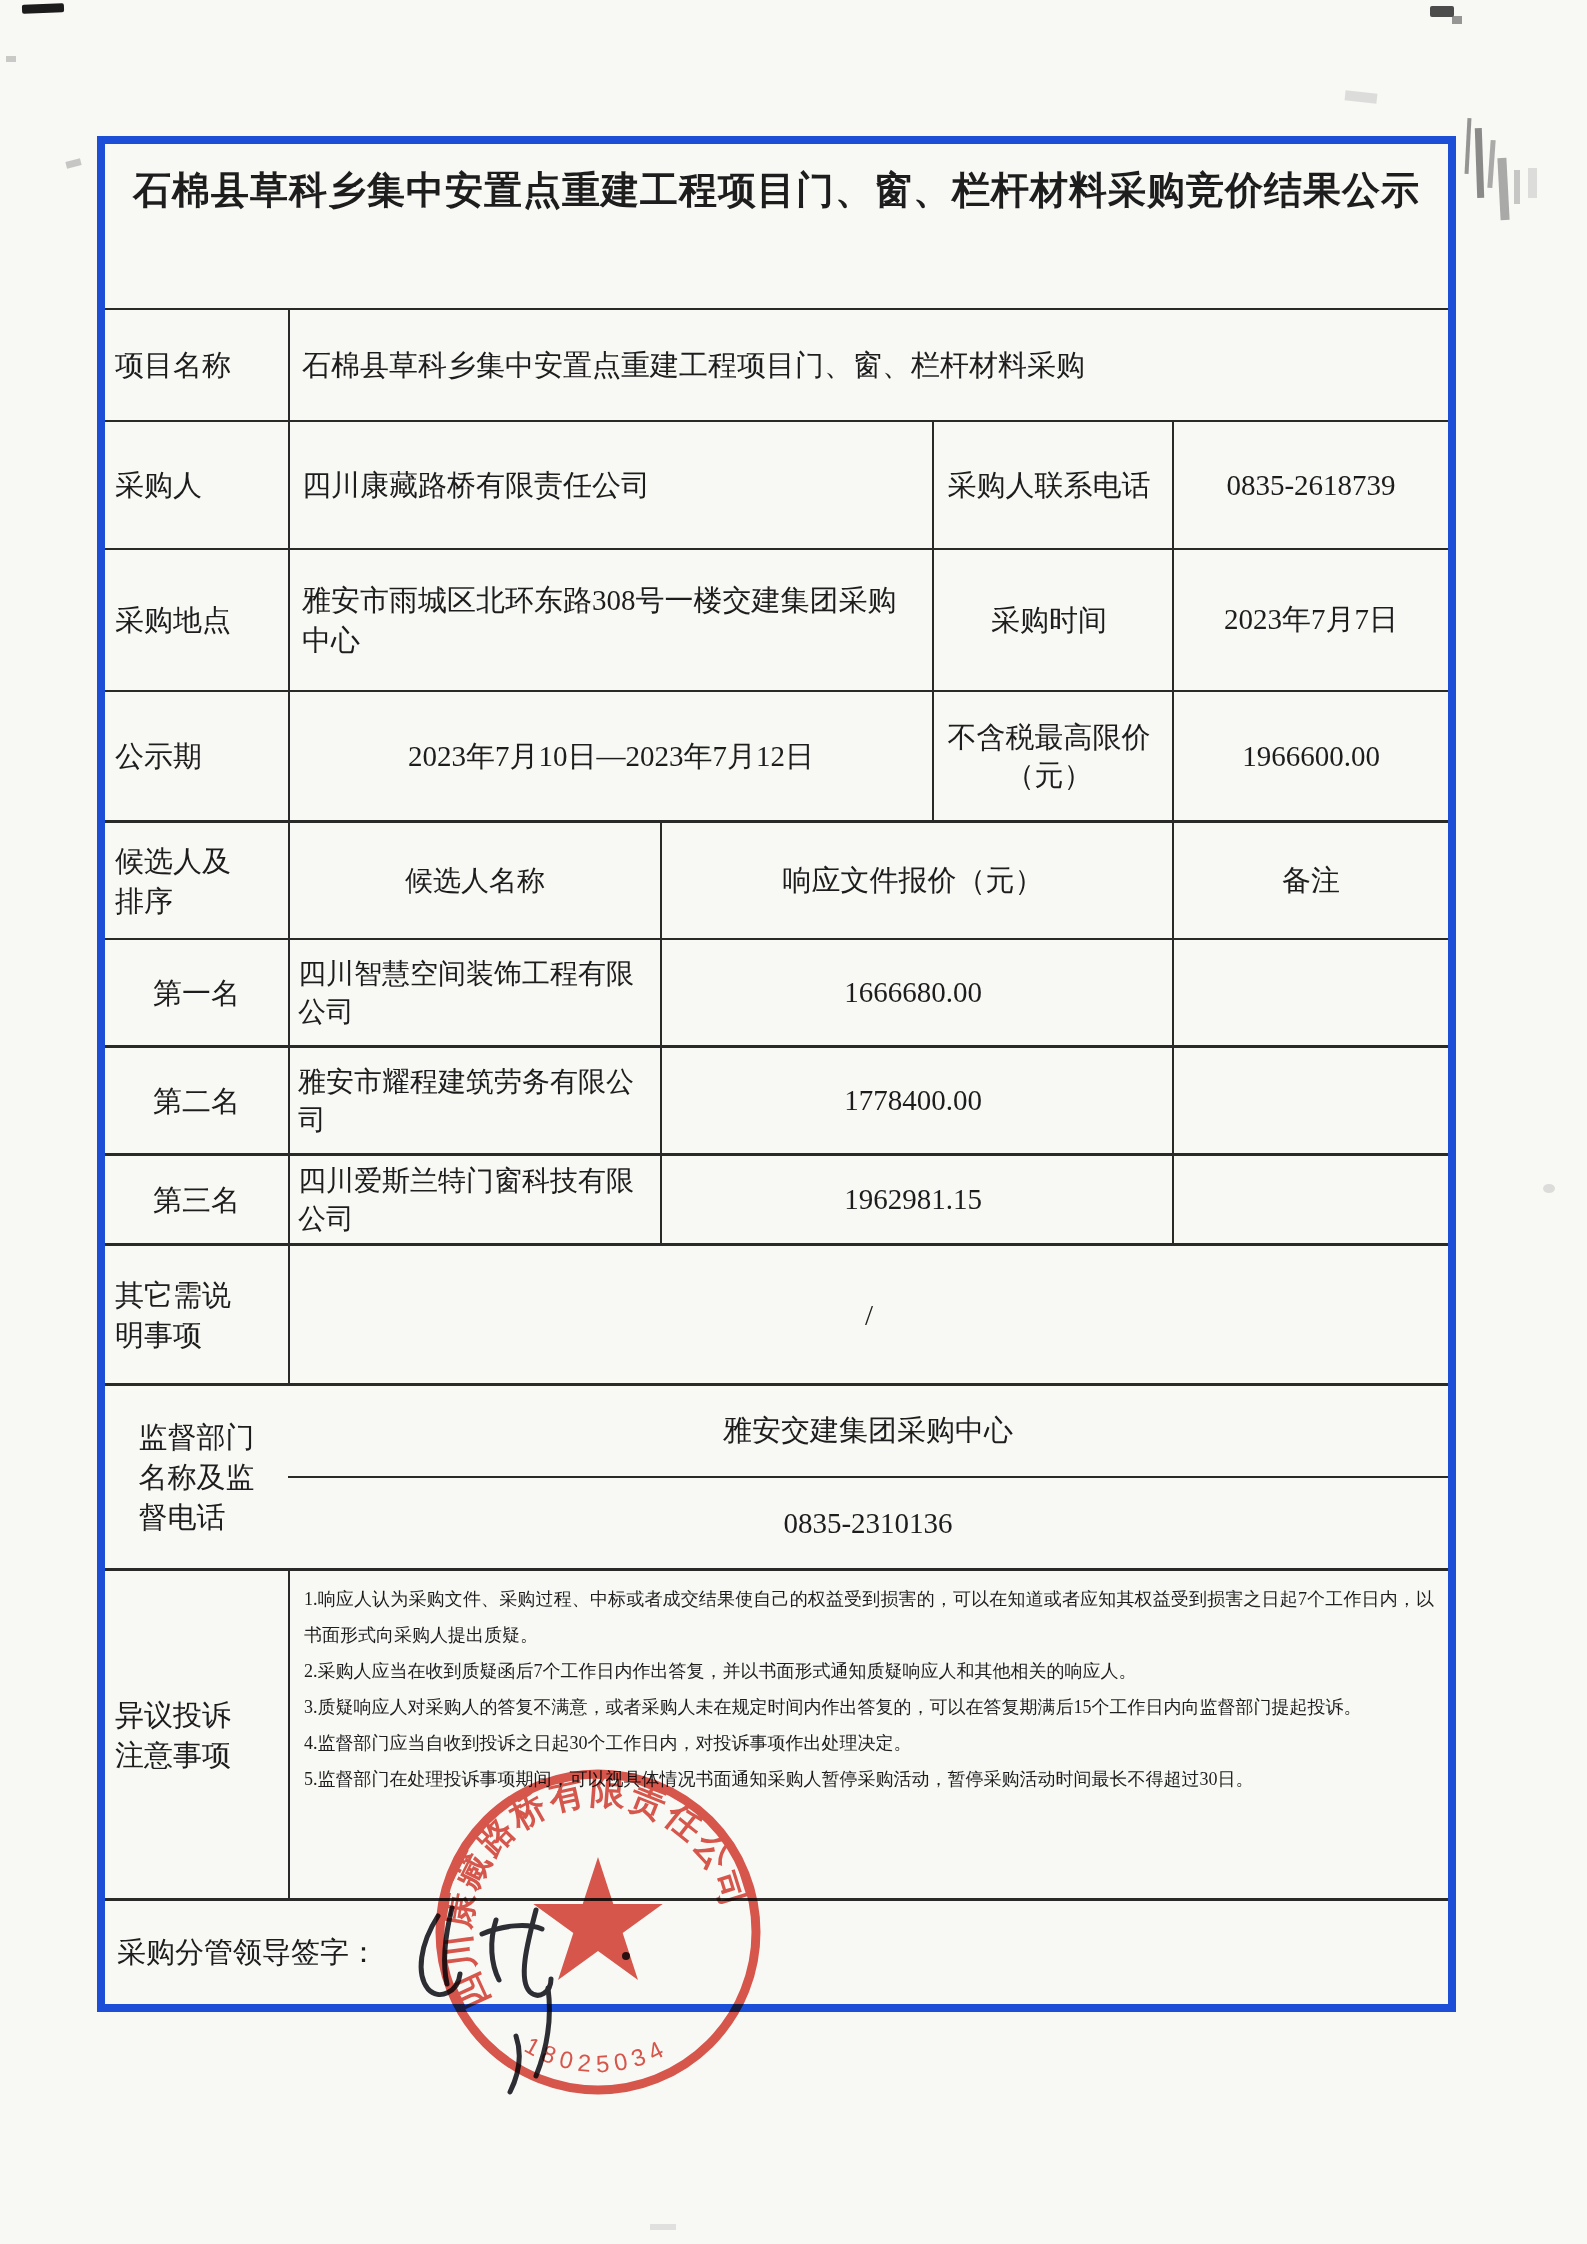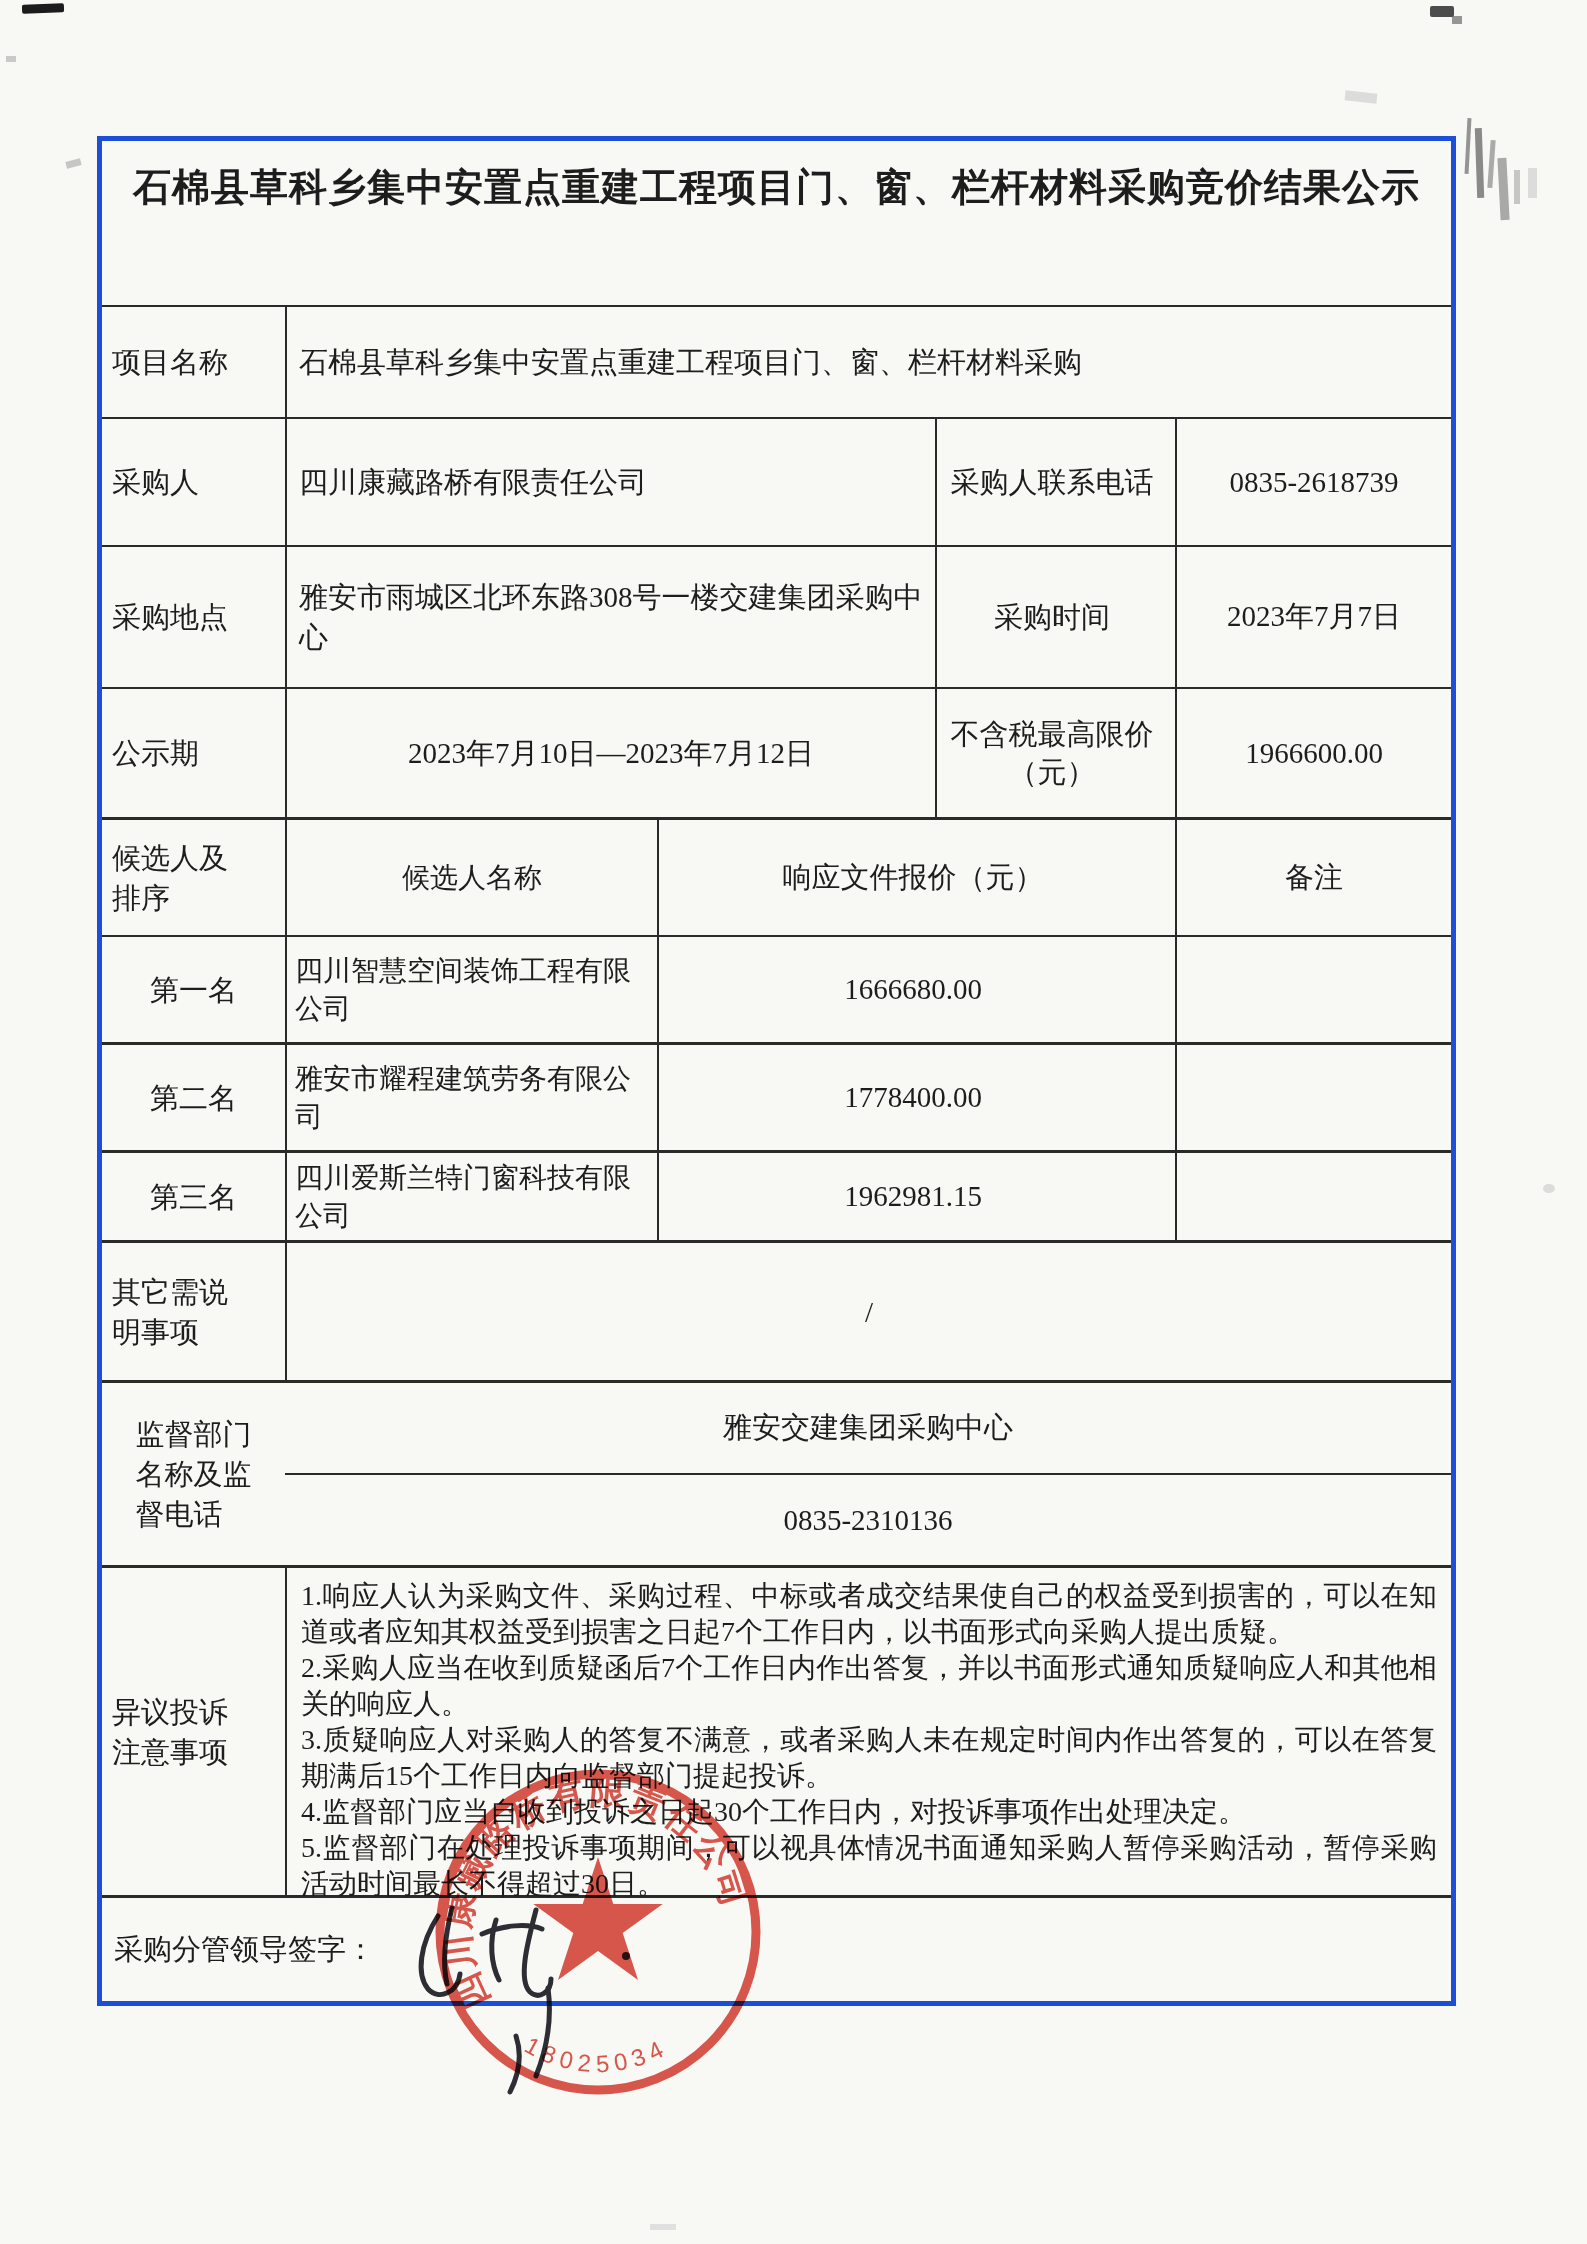--- a/index.html
+++ b/index.html
@@ -1,19 +1,19 @@
 <!DOCTYPE html>
 <html><head>
 <meta charset="utf-8">
 <style>
   html,body{margin:0;padding:0;background:#dedede;}
   .page{position:relative;width:1587px;height:2244px;margin:0 auto;background:#f8f8f5;overflow:hidden;
         font-family:"Liberation Serif","DejaVu Serif",serif;color:#1d1d1d;}
   
-  .tbl{position:absolute;left:97px;top:136px;width:1359px;border:5px solid #1d4ed8;box-sizing:border-box;background:transparent;}
+  .tbl{position:absolute;left:97px;top:136px;width:1359px;border:8px solid #1d4ed8;box-sizing:border-box;background:transparent;}
   .r{display:flex;box-sizing:border-box;}
   .r + .r{border-top:2px solid #2a2a28;}
   .r.th{border-top-width:3px;}
   .c{box-sizing:border-box;display:flex;align-items:center;border-left:2px solid #2a2a28;}
   .c:first-child{border-left:none;}
   .cl{width:183px;padding:4px 10px;font-size:29px;line-height:40px;white-space:pre-line;}
   .cv{flex:1;padding:16px 12px;font-size:29px;line-height:40px;}
   .cm{width:232px;padding:4px 8px;font-size:29px;line-height:38px;justify-content:center;text-align:center;white-space:pre-line;}
   .cr4{width:276px;padding:4px 8px;font-size:29px;justify-content:center;text-align:center;margin-left:8px;}
   .cn{width:372px;padding:4px 8px;font-size:28px;line-height:38px;}
@@ -21,21 +21,21 @@
   .ctr{justify-content:center;text-align:left;}
   .h164{height:164px}.h112{height:112px}.h128{height:128px}.h142{height:142px}.h130{height:130px}
   .h118{height:118px}.h107{height:107px}.h108{height:108px}.h90{height:90px}.h140{height:140px}
   .h185{height:185px}.h330{height:330px}.h106{height:106px}
   .title-row{display:block;text-align:center;padding:18px 28px 0 28px;
              font-family:"Liberation Sans","DejaVu Sans",sans-serif;font-weight:bold;
              font-size:38px;line-height:56px;letter-spacing:1px;}
   .sup-col{flex:1;display:flex;flex-direction:column;}
   .sup-sub{flex:1;display:flex;align-items:center;justify-content:center;font-size:29px;}
   .sup-sub + .sup-sub{border-top:2px solid #2a2a28;}
-  .complaint{flex:1;align-self:stretch;display:block;padding:10px 14px 6px 14px;font-size:28px;line-height:36px;text-align:justify;}
+  .complaint{flex:1;align-self:stretch;display:block;padding:10px 14px 6px 14px;font-size:18px;line-height:36px;text-align:justify;}
   .citem{margin:0;}
   .sig-cell{flex:1;padding:4px 12px;font-size:29px;}
   
   .stamp{position:absolute;left:408px;top:1742px;width:380px;height:395px;opacity:.9;mix-blend-mode:multiply;}
   .signature{position:absolute;left:398px;top:1886px;width:240px;height:220px;mix-blend-mode:multiply;}
   
   .art{position:absolute;pointer-events:none;}
 </style>
 </head>
 <body>

